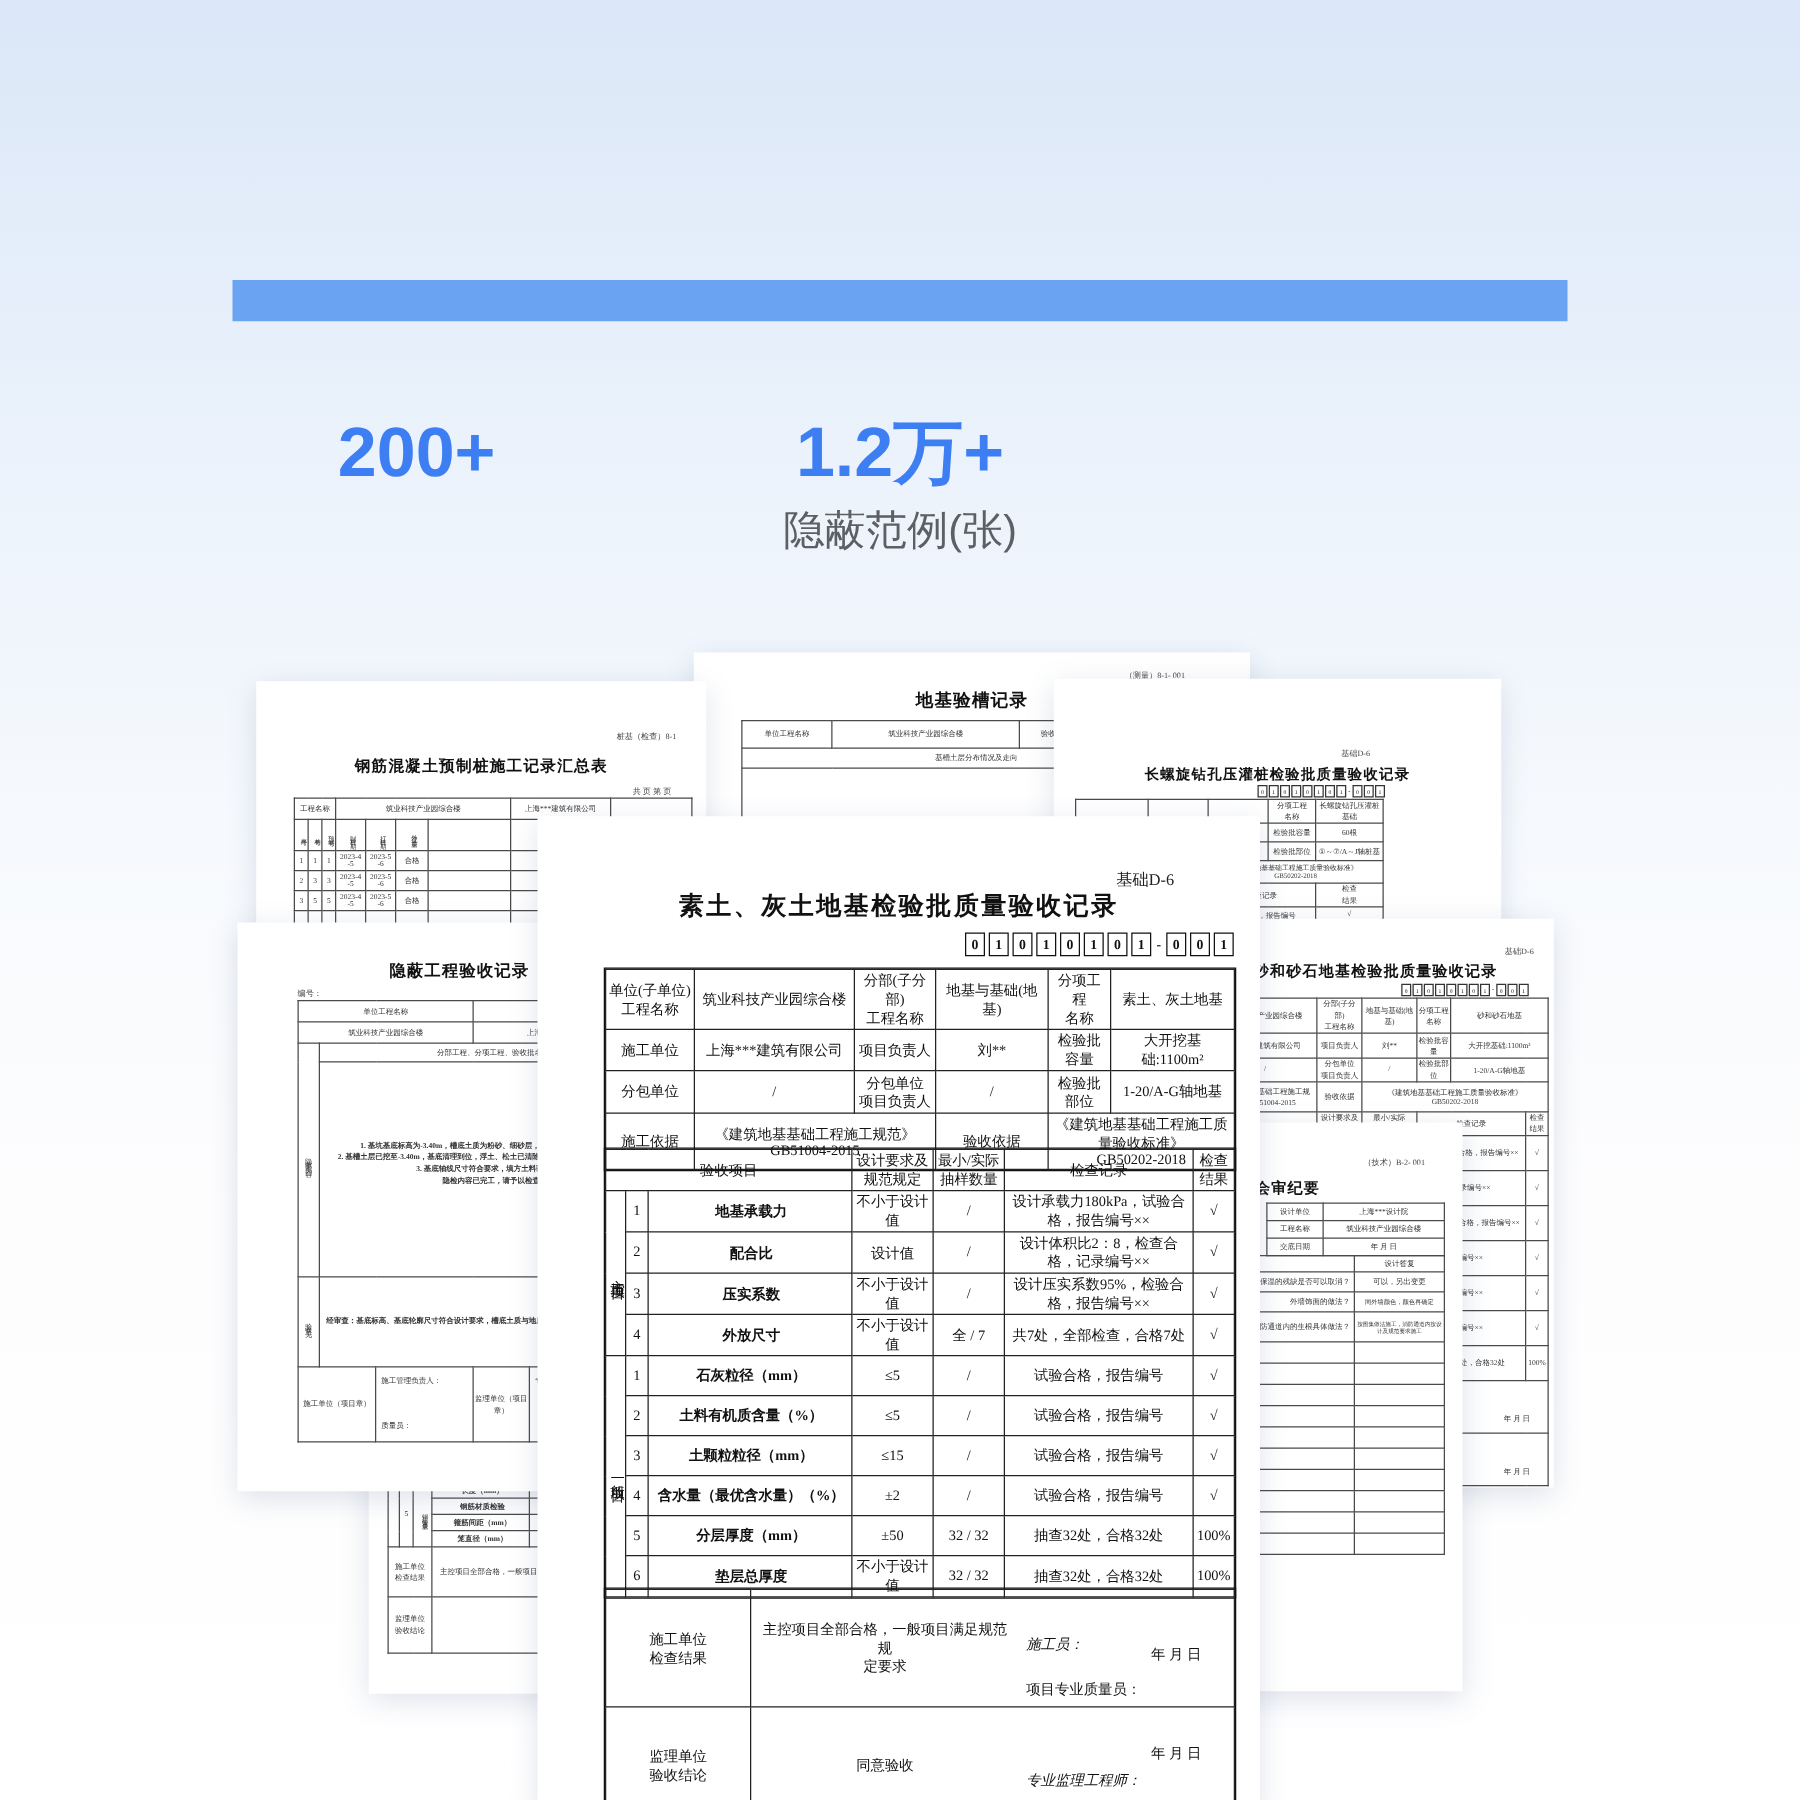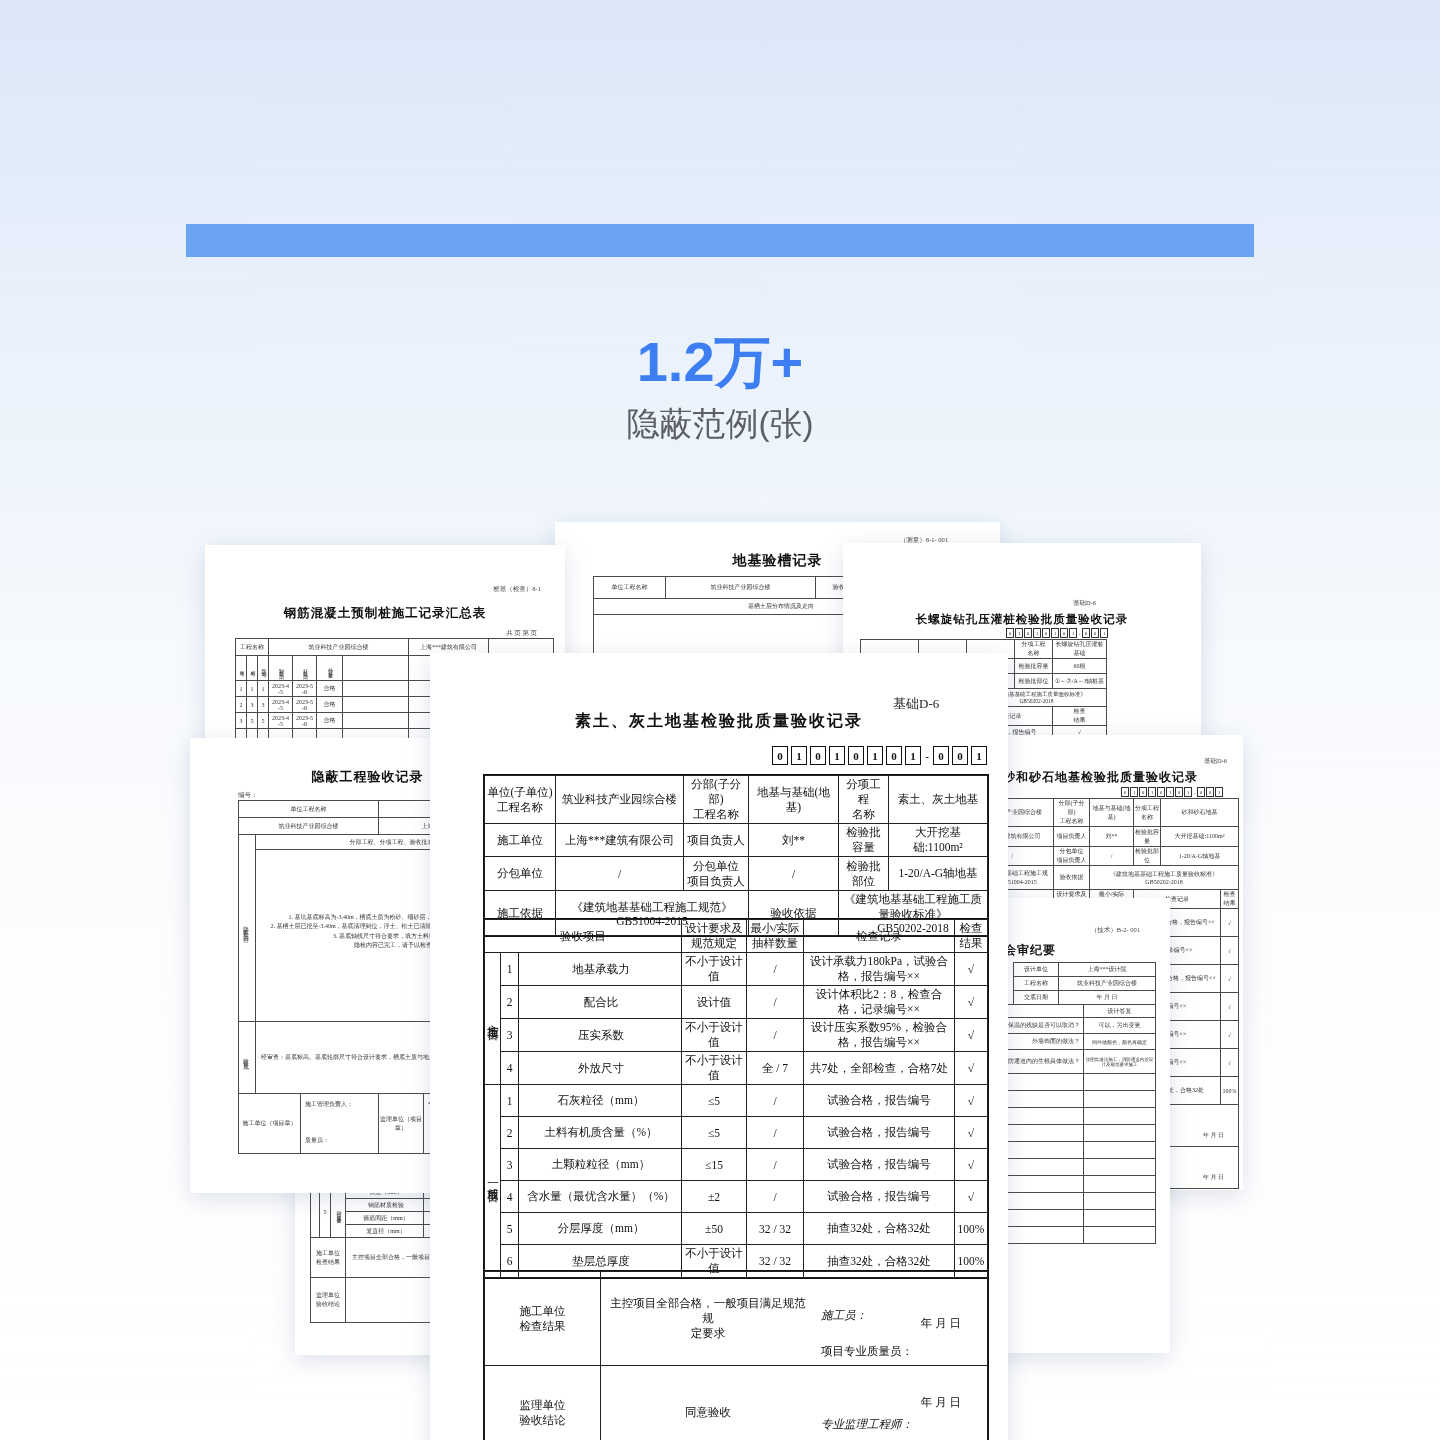--- a/index.html
+++ b/index.html
@@ -18,21 +18,21 @@
   
   .page{position:absolute;background:#fff;box-shadow:0 6px 22px rgba(90,110,150,.20);color:#2b2b2b;
     font-family:"Liberation Serif","DejaVu Serif",serif;}
   .corner{position:absolute;font-size:6.5px;color:#444;}
   .ptitle{position:absolute;width:100%;text-align:center;font-weight:700;color:#111;letter-spacing:1px;}
   table.doc{border-collapse:collapse;table-layout:fixed;}
   table.doc td{border:1px solid #4a4a4a;font-size:6px;color:#333;text-align:center;vertical-align:middle;
     padding:0 1px;overflow:hidden;}
   .vert{writing-mode:vertical-rl;text-orientation:upright;letter-spacing:2px;}
   .pl{white-space:pre-line;}
-  .tl{text-align:right;padding-left:4px !important;}
+  .tl{text-align:right;padding-left:4px !important;font-weight:bold;}
   
   .main-doc{font-size:11px;}
   .main-doc .corner{font-size:13px;color:#222;}
   .main-doc table{border-collapse:collapse;table-layout:fixed;position:absolute;left:54px;}
   .main-doc td{border:1px solid #222;font-size:11.5px;color:#111;text-align:center;vertical-align:middle;padding:1px 2px;overflow:hidden;}
   .main-doc table{outline:1px solid #111;}
   .codes{position:absolute;display:flex;gap:3px;align-items:center;}
   .codes .b{width:14px;height:17px;border:1.6px solid #111;font-size:11px;font-weight:700;color:#111;
     display:flex;align-items:center;justify-content:center;background:#fff;font-family:"Liberation Serif",serif;}
   .codes .dash{width:6px;border:none;background:none;font-weight:700;color:#111;font-size:11px;text-align:center;}
@@ -48,20 +48,21 @@
 </style>
 </head>
 <body>
 
 <div class="stage">
 
   <div class="headline-bar"></div>
 
   <div class="stats">
     <div class="stat">
+      <div class="v">200+</div>
     </div>
     <div class="stat">
       <div class="v">1.2万+</div>
       <div class="l">隐蔽范例(张)</div>
     </div>
     <div class="stat">
     </div>
   </div>
 
   <div class="page" style="left:555px;top:522px;width:445px;height:540px;">
@@ -587,21 +588,21 @@
       <tr style="height:17px">
             <td></td>
             <td></td>
           </tr>
     </tbody>
       </table>
   </div>
 
   <div class="page main-doc" style="left:430px;top:653px;width:578px;height:800px;">
     <div class="corner" style="top:42px;left:463px;">基础D-6</div>
-    <div class="ptitle" style="top:58px;font-size:16px;letter-spacing:2px;">素土、灰土地基检验批质量验收记录</div>
+    <div class="ptitle" style="top:58px;font-size:20px;letter-spacing:2px;">素土、灰土地基检验批质量验收记录</div>
     <div class="codes" style="top:93px;right:21px;position:absolute;">
       <div class="b">0</div>
       <div class="b">1</div>
       <div class="b">0</div>
       <div class="b">1</div>
       <div class="b">0</div>
       <div class="b">1</div>
       <div class="b">0</div>
       <div class="b">1</div>
       <div class="dash">-</div>

